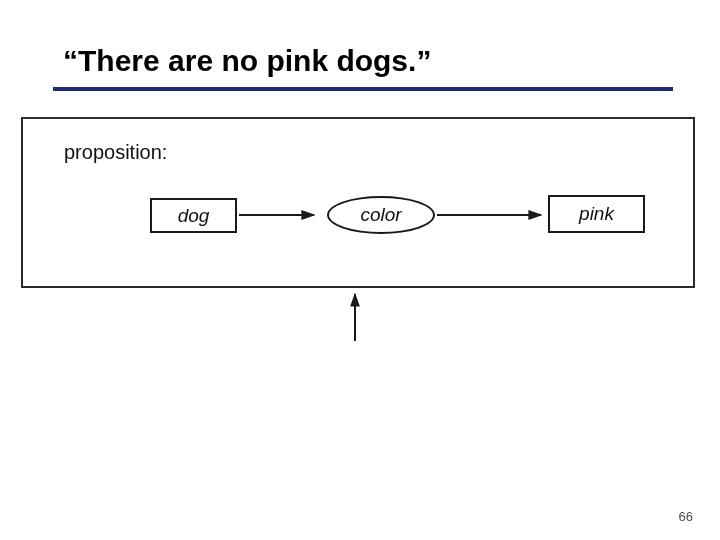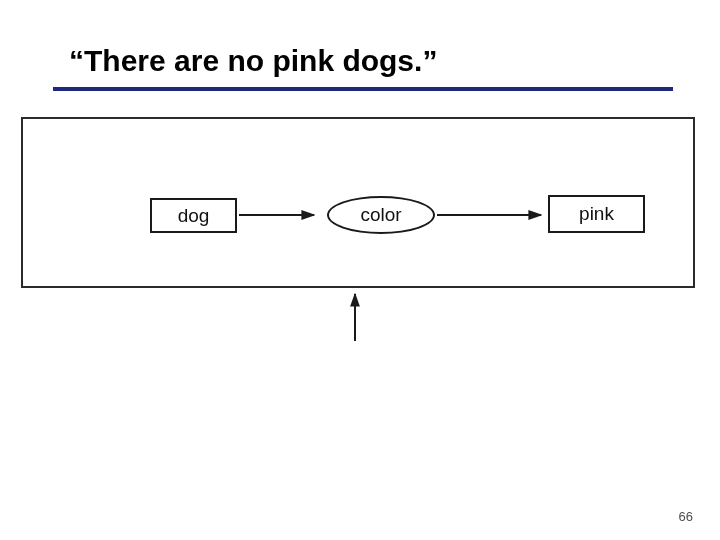--- a/index.html
+++ b/index.html
@@ -6,21 +6,21 @@
   .slide {
     position: relative;
     width: 720px;
     height: 540px;
     background: #ffffff;
     font-family: "Liberation Sans", sans-serif;
     overflow: hidden;
   }
   .title {
     position: absolute;
-    left: 69px;
+    left: 63px;
     top: 46px;
     margin: 0;
     font-size: 30px;
     line-height: 30px;
     font-weight: bold;
     color: #000000;
     white-space: nowrap;
   }
   .title-rule {
     position: absolute;
@@ -51,20 +51,21 @@
   .node {
     position: absolute;
     display: flex;
     align-items: center;
     justify-content: center;
     box-sizing: border-box;
     border: 2px solid var(--node-stroke, #1a1a1a);
     background: #ffffff;
     font-size: 19px;
     color: #111111;
+    font-style: italic;
   }
   .node.ellipse { border-radius: 50%; }
   .node-dog   { left: 150px; top: 198px; width: 87px;  height: 35px; }
   .node-color { left: 327px; top: 196px; width: 108px; height: 38px; }
   .node-pink  { left: 548px; top: 195px; width: 97px;  height: 38px; }
   .node-neg   { left: 300px; top: 342px; width: 108px; height: 47px; }
   .edges {
     position: absolute;
     left: 0; top: 0;
     width: 720px; height: 540px;
@@ -83,20 +84,21 @@
 </style>
 </head>
 <body>
 
 <div class="slide">
 
   <h1 class="title">“There are no pink dogs.”</h1>
   <div class="title-rule"></div>
 
   <div class="proposition-box"></div>
+  <div class="prop-label">proposition:</div>
 
   <div class="node rect node-dog">
     <span>dog</span>
   </div>
   <div class="node ellipse node-color">
     <span>color</span>
   </div>
   <div class="node rect node-pink">
     <span>pink</span>
   </div>

